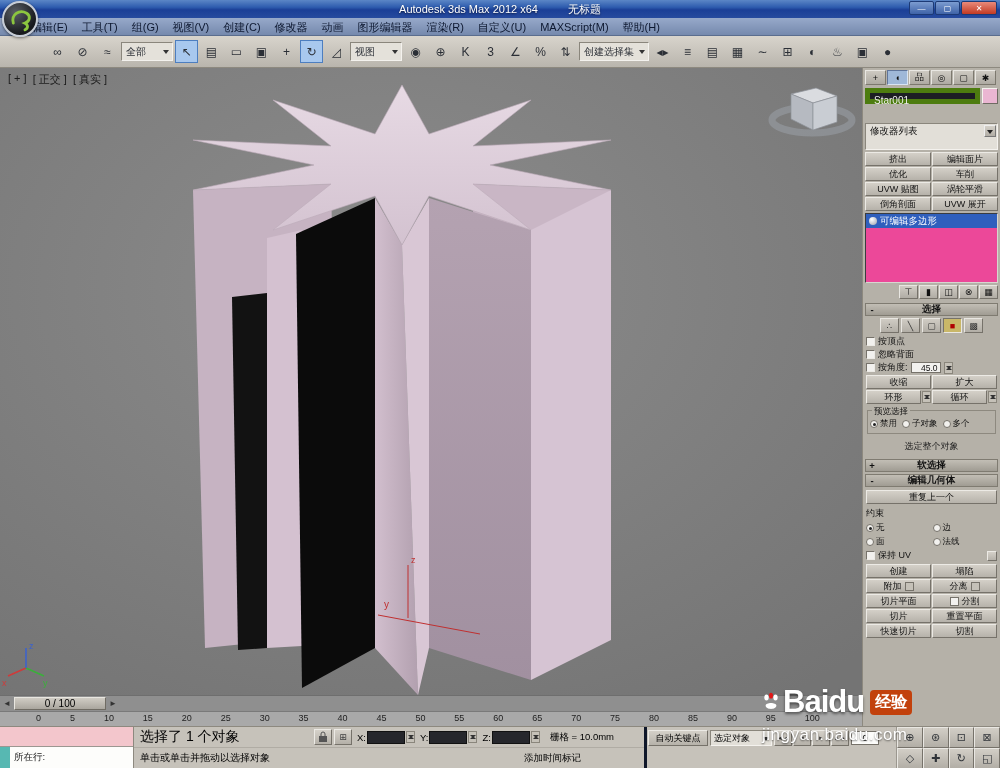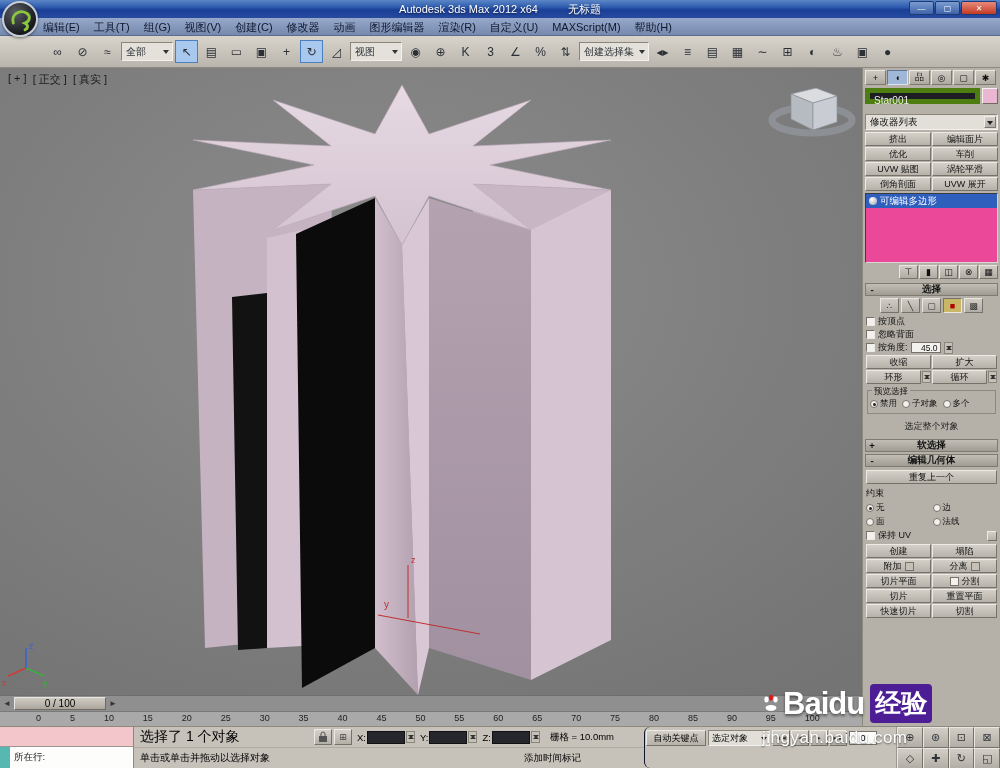--- a/index.html
+++ b/index.html
@@ -6,21 +6,21 @@
 html,body{width:1000px;height:768px;overflow:hidden;}
 body{background:#b3afa6;}
 .app{position:relative;width:1000px;height:768px;}
 
 .titlebar{height:18px;background:linear-gradient(180deg,#5b86c6 0%,#2e5cae 40%,#1b3f97 55%,#274b9e 100%);position:relative;color:#fff;}
 .title-text{position:absolute;left:0;right:0;top:2px;text-align:center;font-size:11px;text-shadow:0 1px 2px rgba(0,0,0,.6);}
 .title-text .doc{margin-left:30px;}
 .win-btns{position:absolute;right:3px;top:1px;display:flex;gap:1px;z-index:5;}
 .wbtn{width:25px;height:14px;font-size:8px;display:flex;align-items:center;justify-content:center;color:#fff;background:linear-gradient(#7c9cd0,#3f63a8);border:1px solid #1d3a75;border-radius:2px;}
 .wbtn.close{background:linear-gradient(#e98a7a,#c23a23);width:36px;}
-.menubar{height:18px;background:linear-gradient(#97a9ca,#7589ad);display:flex;align-items:center;padding-left:36px;border-bottom:1px solid #5a6d8e;}
+.menubar{height:18px;background:linear-gradient(#97a9ca,#7589ad);display:flex;align-items:center;padding-left:24px;border-bottom:1px solid #5a6d8e;}
 .menu-item{font-size:11px;color:#0d1830;padding:0 7px;height:18px;line-height:18px;white-space:nowrap;}
 .applogo{position:absolute;left:2px;top:1px;width:36px;height:36px;z-index:20;border-radius:50%;background:radial-gradient(circle at 35% 30%,#5a5f66,#17191d 70%);border:2px solid #c7cdd6;box-shadow:0 1px 3px rgba(0,0,0,.5);display:flex;align-items:center;justify-content:center;}
 .toolbar{height:32px;background:linear-gradient(#d8d4cc,#b9b5ad);display:flex;align-items:center;gap:2px;padding:0 4px 0 46px;border-bottom:1px solid #8d897f;}
 .tb-item{width:23px;height:23px;display:flex;align-items:center;justify-content:center;border:1px solid transparent;color:#2b2f36;font-size:12px;flex:none;}
 .tb-item.active{background:#a8c8ee;border:1px solid #4d7ebf;}
 .tb-item .dd-label{display:none;}
 .tb-item.dropdown{width:auto;min-width:52px;height:19px;background:#e4e1da;border:1px solid;border-color:#8a867c #f4f2ee #f4f2ee #8a867c;font-size:10px;padding:0 14px 0 4px;position:relative;justify-content:flex-start;}
 .tb-item.dropdown .dd-label{display:inline;white-space:nowrap;}
 .tb-item.dropdown::after{content:"";position:absolute;right:3px;top:7px;border:3px solid transparent;border-top:4px solid #333;}
 
@@ -34,21 +34,21 @@
 .tl-ruler{height:15px;background:#a9a9a9;border-top:1px solid #7a7a7a;display:flex;justify-content:space-between;padding:1px 42px 0 36px;font-size:9px;color:#222;}
 .tick{flex:none;}
 
 .panel{width:138px;height:658px;background:#b5b1a8;border-left:1px solid #8d897f;font-size:9px;color:#111;overflow:hidden;}
 .panel-tabs{display:flex;gap:1px;padding:2px 2px 1px;}
 .ptab{width:21px;height:15px;background:linear-gradient(#cdc9c1,#aeaaa2);border:1px solid;border-color:#e9e7e2 #7c786e #7c786e #e9e7e2;display:flex;align-items:center;justify-content:center;font-size:9px;}
 .ptab.active{background:#9fb8d8;border-color:#60759a #d8e4f2 #d8e4f2 #60759a;}
 .obj-row{display:flex;gap:2px;padding:2px;}
 .obj-name{flex:1;height:16px;background:#1d1e24;color:#eee;font-size:10px;line-height:15px;padding-left:4px;border:5px solid #4d7c0f;}
 .obj-color{width:16px;height:16px;background:#eab6d2;border:1px solid;border-color:#f4f2ee #6f6b63 #6f6b63 #f4f2ee;}
-.modlist{margin:8px 2px 2px;height:16px;background:#e2dfd8;border:1px solid;border-color:#8a867c #f4f2ee #f4f2ee #8a867c;font-size:9.5px;line-height:14px;padding-left:4px;position:relative;}
+.modlist{margin:17px 2px 2px;height:27px;background:#e2dfd8;border:1px solid;border-color:#8a867c #f4f2ee #f4f2ee #8a867c;font-size:9.5px;line-height:14px;padding-left:4px;position:relative;}
 .dd-btn{position:absolute;right:1px;top:1px;width:12px;height:12px;background:linear-gradient(#d4d0c8,#b0aca4);border:1px solid;border-color:#eee #777 #777 #eee;}
 .dd-btn::after{content:"";position:absolute;left:2px;top:4px;border:3px solid transparent;border-top:4px solid #222;}
 .modgrid{display:grid;grid-template-columns:1fr 1fr;gap:1px;padding:0 2px;}
 .pbtn{height:14px;background:linear-gradient(#d4d0c8,#b6b2aa);border:1px solid;border-color:#eceae5 #76726a #76726a #eceae5;display:flex;align-items:center;justify-content:center;font-size:9px;white-space:nowrap;overflow:hidden;}
 .stack{margin:2px;height:70px;background:#ec4899;border:1px solid;border-color:#3a3c40 #d8d6d0 #d8d6d0 #3a3c40;}
 .stack-row.selected{height:14px;background:#2f5fbd;color:#fff;display:flex;align-items:center;gap:3px;padding-left:3px;font-size:9.5px;}
 .bulb{width:8px;height:8px;border-radius:50%;background:radial-gradient(circle at 35% 30%,#fff,#9aa0ad);flex:none;}
 .stack-tools{display:flex;gap:1px;justify-content:flex-end;padding:0 2px 2px;}
 .stool{width:19px;height:14px;background:linear-gradient(#d0ccc4,#b0aca4);border:1px solid;border-color:#e8e6e1 #76726a #76726a #e8e6e1;display:flex;align-items:center;justify-content:center;font-size:9px;}
 .ro-head{height:13px;margin:2px 2px 0;background:linear-gradient(#c2beb5,#a09c93);border:1px solid #7f7b71;display:flex;align-items:center;font-size:9.5px;font-weight:bold;}
@@ -90,35 +90,35 @@
 .sb-mid{flex:1;display:flex;flex-direction:column;min-width:0;}
 .sb-row{height:20px;display:flex;align-items:center;gap:2px;}
 .sb-row.r2{height:21px;border-top:1px solid #b0aca4;}
 .sb-status{width:178px;padding-left:6px;font-size:14px;flex:none;}
 .sb-sq{width:18px;height:16px;background:linear-gradient(#d6d2ca,#b4b0a8);border:1px solid;border-color:#eceae5 #76726a #76726a #eceae5;display:flex;align-items:center;justify-content:center;flex:none;font-size:9px;color:#444;}
 .coord{display:flex;align-items:center;gap:1px;font-size:9.5px;margin-left:3px;flex:none;}
 .cfield{width:38px;height:13px;background:#26272c;border:1px solid #111;color:#ddd;font-size:8.5px;text-align:right;}
 .grid-label{margin-left:8px;font-size:9.5px;white-space:nowrap;}
 .sb-prompt{flex:1;padding-left:6px;font-size:10px;white-space:nowrap;overflow:hidden;}
 .timetag{width:120px;font-size:9.5px;flex:none;}
-.sb-right{width:252px;display:flex;flex-direction:column;border-left:1px solid #0f172a;flex:none;padding:1px 1px 0;border-radius:6px;}
+.sb-right{width:252px;display:flex;flex-direction:column;border-left:3px solid #0f172a;flex:none;padding:1px 1px 0;}
 .skbtn{width:60px;height:16px;background:linear-gradient(#d4d0c8,#b6b2aa);border:1px solid;border-color:#eceae5 #76726a #76726a #eceae5;font-size:9px;display:flex;align-items:center;justify-content:center;white-space:nowrap;flex:none;}
 .skbtn.wide{width:94px;}
 .sel-filter{width:62px;height:16px;background:#e2dfd8;border:1px solid;border-color:#8a867c #f4f2ee #f4f2ee #8a867c;font-size:9px;padding-left:3px;position:relative;line-height:14px;flex:none;}
 .sel-filter::after{content:"";position:absolute;right:2px;top:6px;border:3px solid transparent;border-top:4px solid #333;}
 .playset{display:flex;gap:1px;}
 .play-btn{width:18px;height:16px;background:linear-gradient(#d4d0c8,#b6b2aa);border:1px solid;border-color:#eceae5 #76726a #76726a #eceae5;font-size:6px;display:flex;align-items:center;justify-content:center;color:#333;}
 .frame-field{width:28px;height:14px;background:#fdfdfb;border:1px solid #76726a;font-size:9px;text-align:center;line-height:12px;}
 .sb-nav{width:104px;display:grid;grid-template-columns:repeat(4,1fr);grid-auto-rows:21px;border-left:1px solid #9b978f;flex:none;}
 .nav-btn{border:1px solid;border-color:#e9e7e2 #76726a #76726a #e9e7e2;background:linear-gradient(#d2cec6,#b2aea6);display:flex;align-items:center;justify-content:center;font-size:11px;color:#2f3338;}
 
 .watermark{position:absolute;left:762px;top:684px;width:234px;z-index:40;color:#fff;pointer-events:none;}
 .wm-row{display:flex;align-items:center;gap:3px;}
 .wm-brand{font-size:31px;font-weight:bold;letter-spacing:-1px;text-shadow:0 2px 3px rgba(0,0,0,.5);}
-.wm-badge{background:#4c1d95;color:#fff;font-size:26px;font-weight:bold;padding:2px 5px;border-radius:4px;margin-left:3px;}
+.wm-badge{background:#c2410c;color:#fff;font-size:16px;font-weight:bold;padding:2px 5px;border-radius:4px;margin-left:3px;}
 .wm-url{font-size:17px;margin-top:5px;letter-spacing:.5px;text-shadow:0 1px 2px rgba(0,0,0,.55);}
 </style>
 </head>
 <body>
 
 <div class="app">
 
   <div class="titlebar">
     <div class="title-text">
       <span>Autodesk 3ds Max  2012 x64</span><span class="doc">无标题</span>

